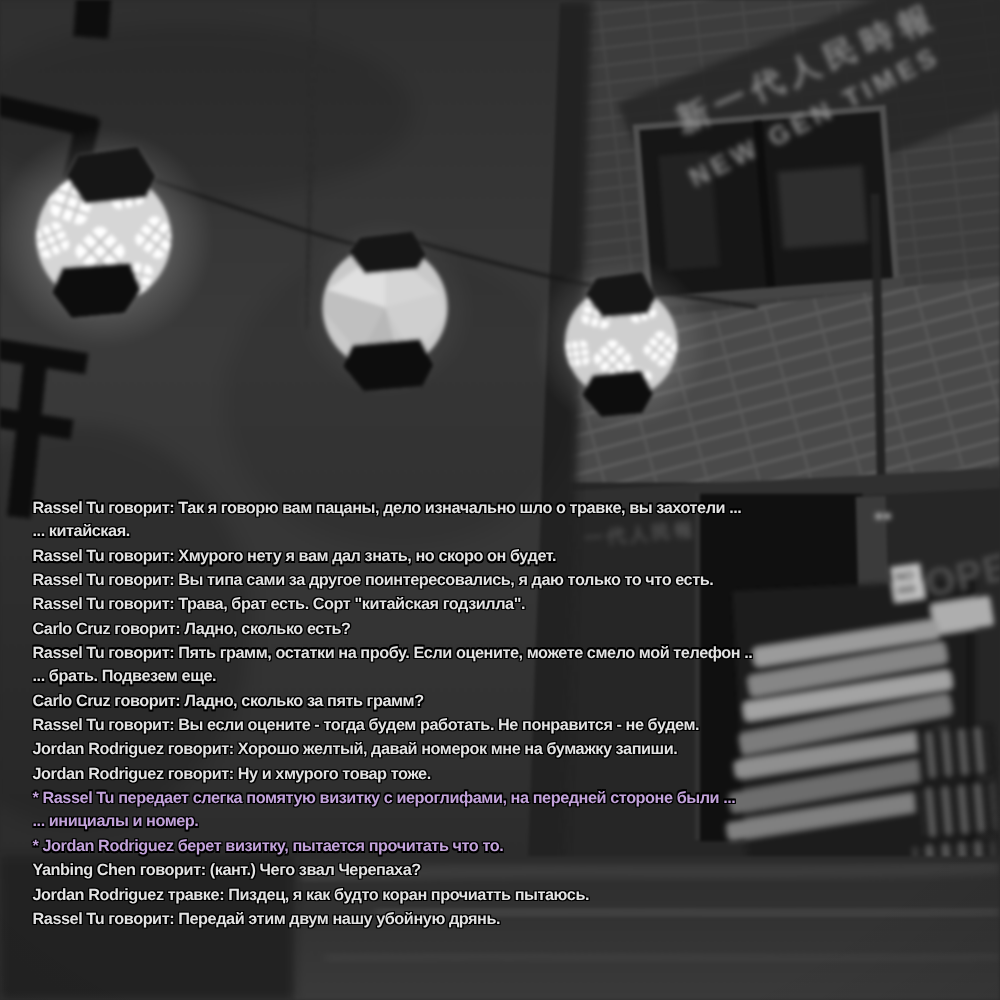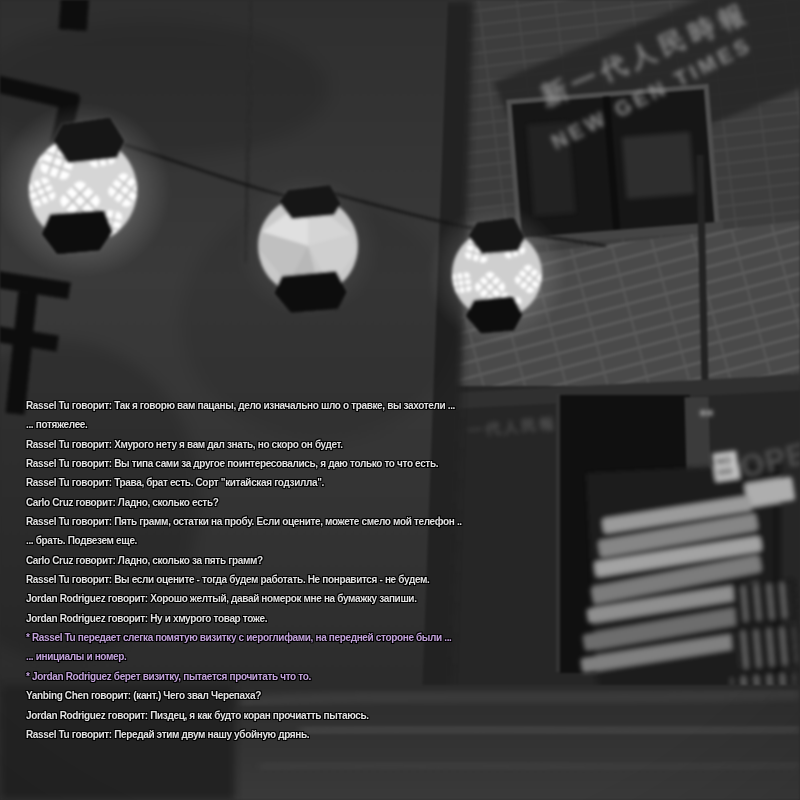--- a/index.html
+++ b/index.html
@@ -3,21 +3,21 @@
 <meta charset="utf-8">
 <style>
   html,body{margin:0;padding:0;background:#111;}
   .stage{position:relative;width:800px;height:800px;overflow:hidden;background:#2b2b2b;
          font-family:"Liberation Sans",sans-serif;}
   .scene{position:absolute;left:0;top:0;filter:blur(1.1px);}
   .vignette{position:absolute;left:0;top:0;width:800px;height:800px;pointer-events:none;
     background:radial-gradient(130% 130% at 45% 38%, rgba(0,0,0,0) 52%, rgba(0,0,0,0.36) 100%);}
   .chat{position:absolute;left:26px;top:396px;width:762px;z-index:5;}
   .chat .line{
-    font-size:10px;font-weight:bold;line-height:19.35px;letter-spacing:-0.35px;
+    font-size:13px;font-weight:bold;line-height:19.35px;letter-spacing:-0.35px;
     white-space:nowrap;color:var(--chat-text,#E2E2E2);
     text-shadow:-1px -1px 0 #000,1px -1px 0 #000,-1px 1px 0 #000,1px 1px 0 #000,
                 -1px 0 0 #000,1px 0 0 #000,0 -1px 0 #000,0 1px 0 #000;}
   .chat .line.action{color:var(--chat-action,#C2A2DA);}
 </style>
 </head>
 <body>
 
 <div class="stage">
 
@@ -222,32 +222,32 @@
     </g>
     <path d="M477,222 L514,217 L525,238 L518,251 L482,254 L468,236 Z" fill="#121212"></path>
     <path d="M474,300 L513,296 L523,315 L514,331 L481,334 L465,316 Z" fill="#0e0e0e"></path>
   </g>
 </svg>
 
 <div class="vignette"></div>
 
 <div class="chat">
   <div class="line">Rassel Tu говорит: Так я говорю вам пацаны, дело изначально шло о травке, вы захотели ...</div>
-  <div class="line">... потяжелее.</div>
+  <div class="line">... китайская.</div>
   <div class="line">Rassel Tu говорит: Хмурого нету я вам дал знать, но скоро он будет.</div>
   <div class="line">Rassel Tu говорит: Вы типа сами за другое поинтересовались, я даю только то что есть.</div>
   <div class="line">Rassel Tu говорит: Трава, брат есть. Сорт "китайская годзилла".</div>
   <div class="line">Carlo Cruz говорит: Ладно, сколько есть?</div>
   <div class="line">Rassel Tu говорит: Пять грамм, остатки на пробу. Если оцените, можете смело мой телефон ..</div>
   <div class="line">... брать. Подвезем еще.</div>
   <div class="line">Carlo Cruz говорит: Ладно, сколько за пять грамм?</div>
   <div class="line">Rassel Tu говорит: Вы если оцените - тогда будем работать. Не понравится - не будем.</div>
   <div class="line">Jordan Rodriguez говорит: Хорошо желтый, давай номерок мне на бумажку запиши.</div>
   <div class="line">Jordan Rodriguez говорит: Ну и хмурого товар тоже.</div>
   <div class="line action">* Rassel Tu передает слегка помятую визитку с иероглифами, на передней стороне были ...</div>
   <div class="line action">... инициалы и номер.</div>
   <div class="line action">* Jordan Rodriguez берет визитку, пытается прочитать что то.</div>
   <div class="line">Yanbing Chen говорит: (кант.) Чего звал Черепаха?</div>
-  <div class="line">Jordan Rodriguez говорит: Пиздец, я как будто коран прочиатть пытаюсь.</div>
+  <div class="line">Jordan Rodriguez травке: Пиздец, я как будто коран прочиатть пытаюсь.</div>
   <div class="line">Rassel Tu говорит: Передай этим двум нашу убойную дрянь.</div>
 </div>
 
 </div>
 
 </body></html>

